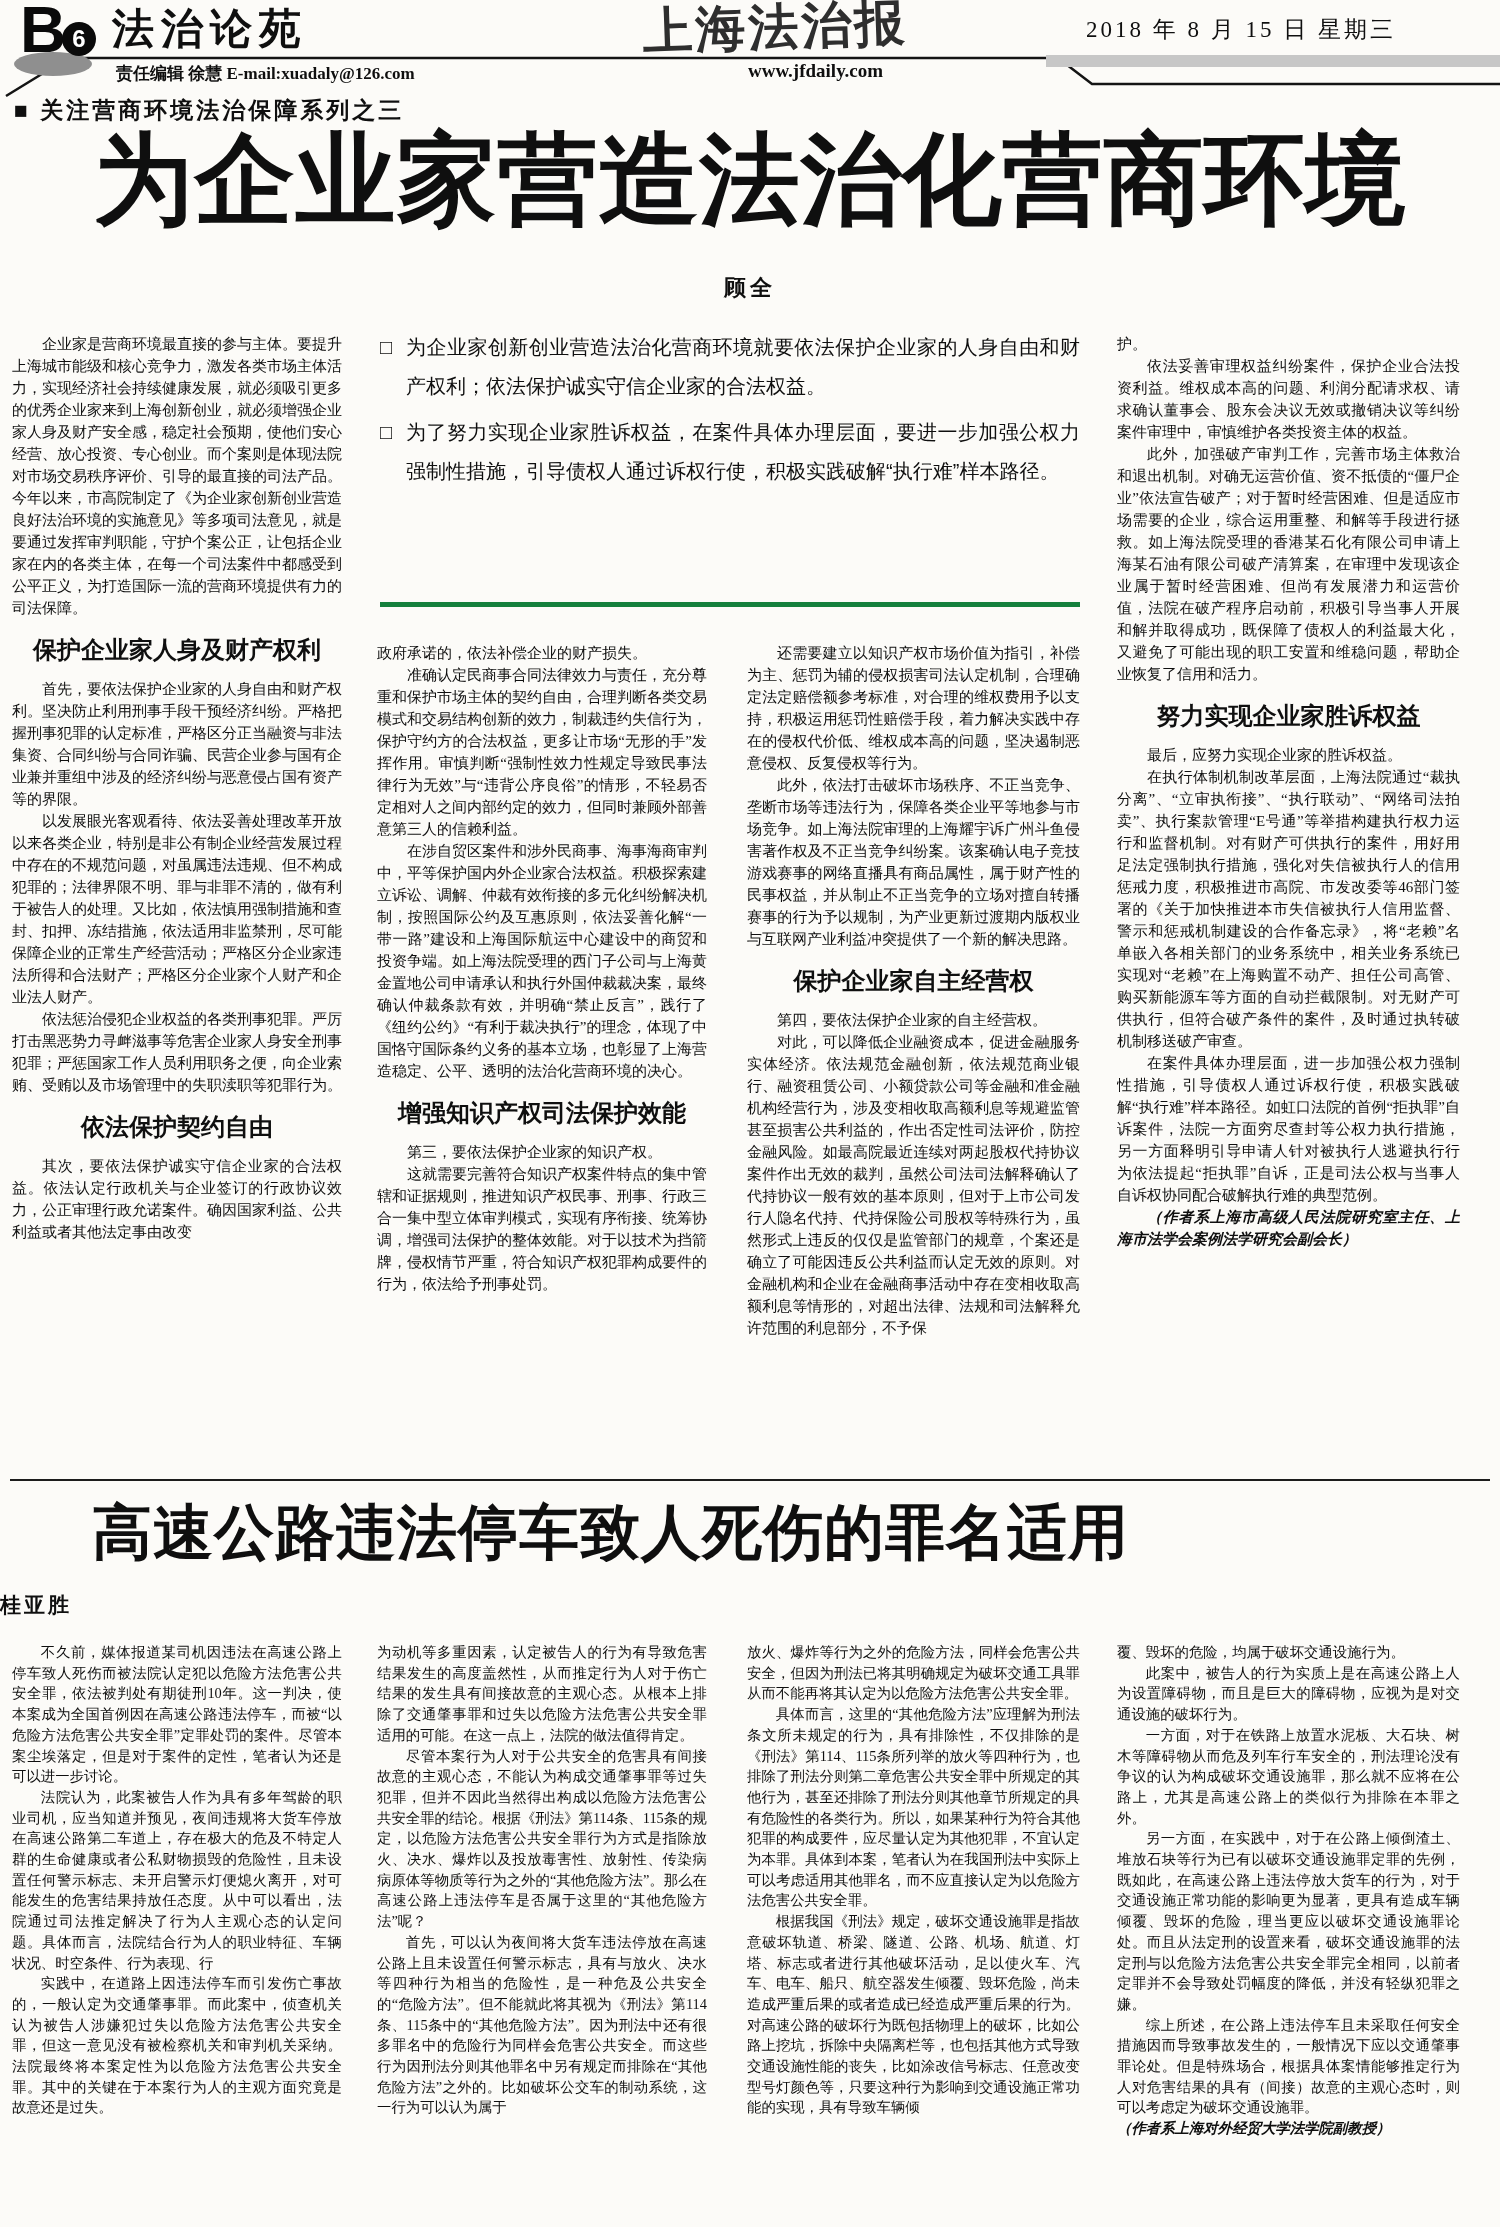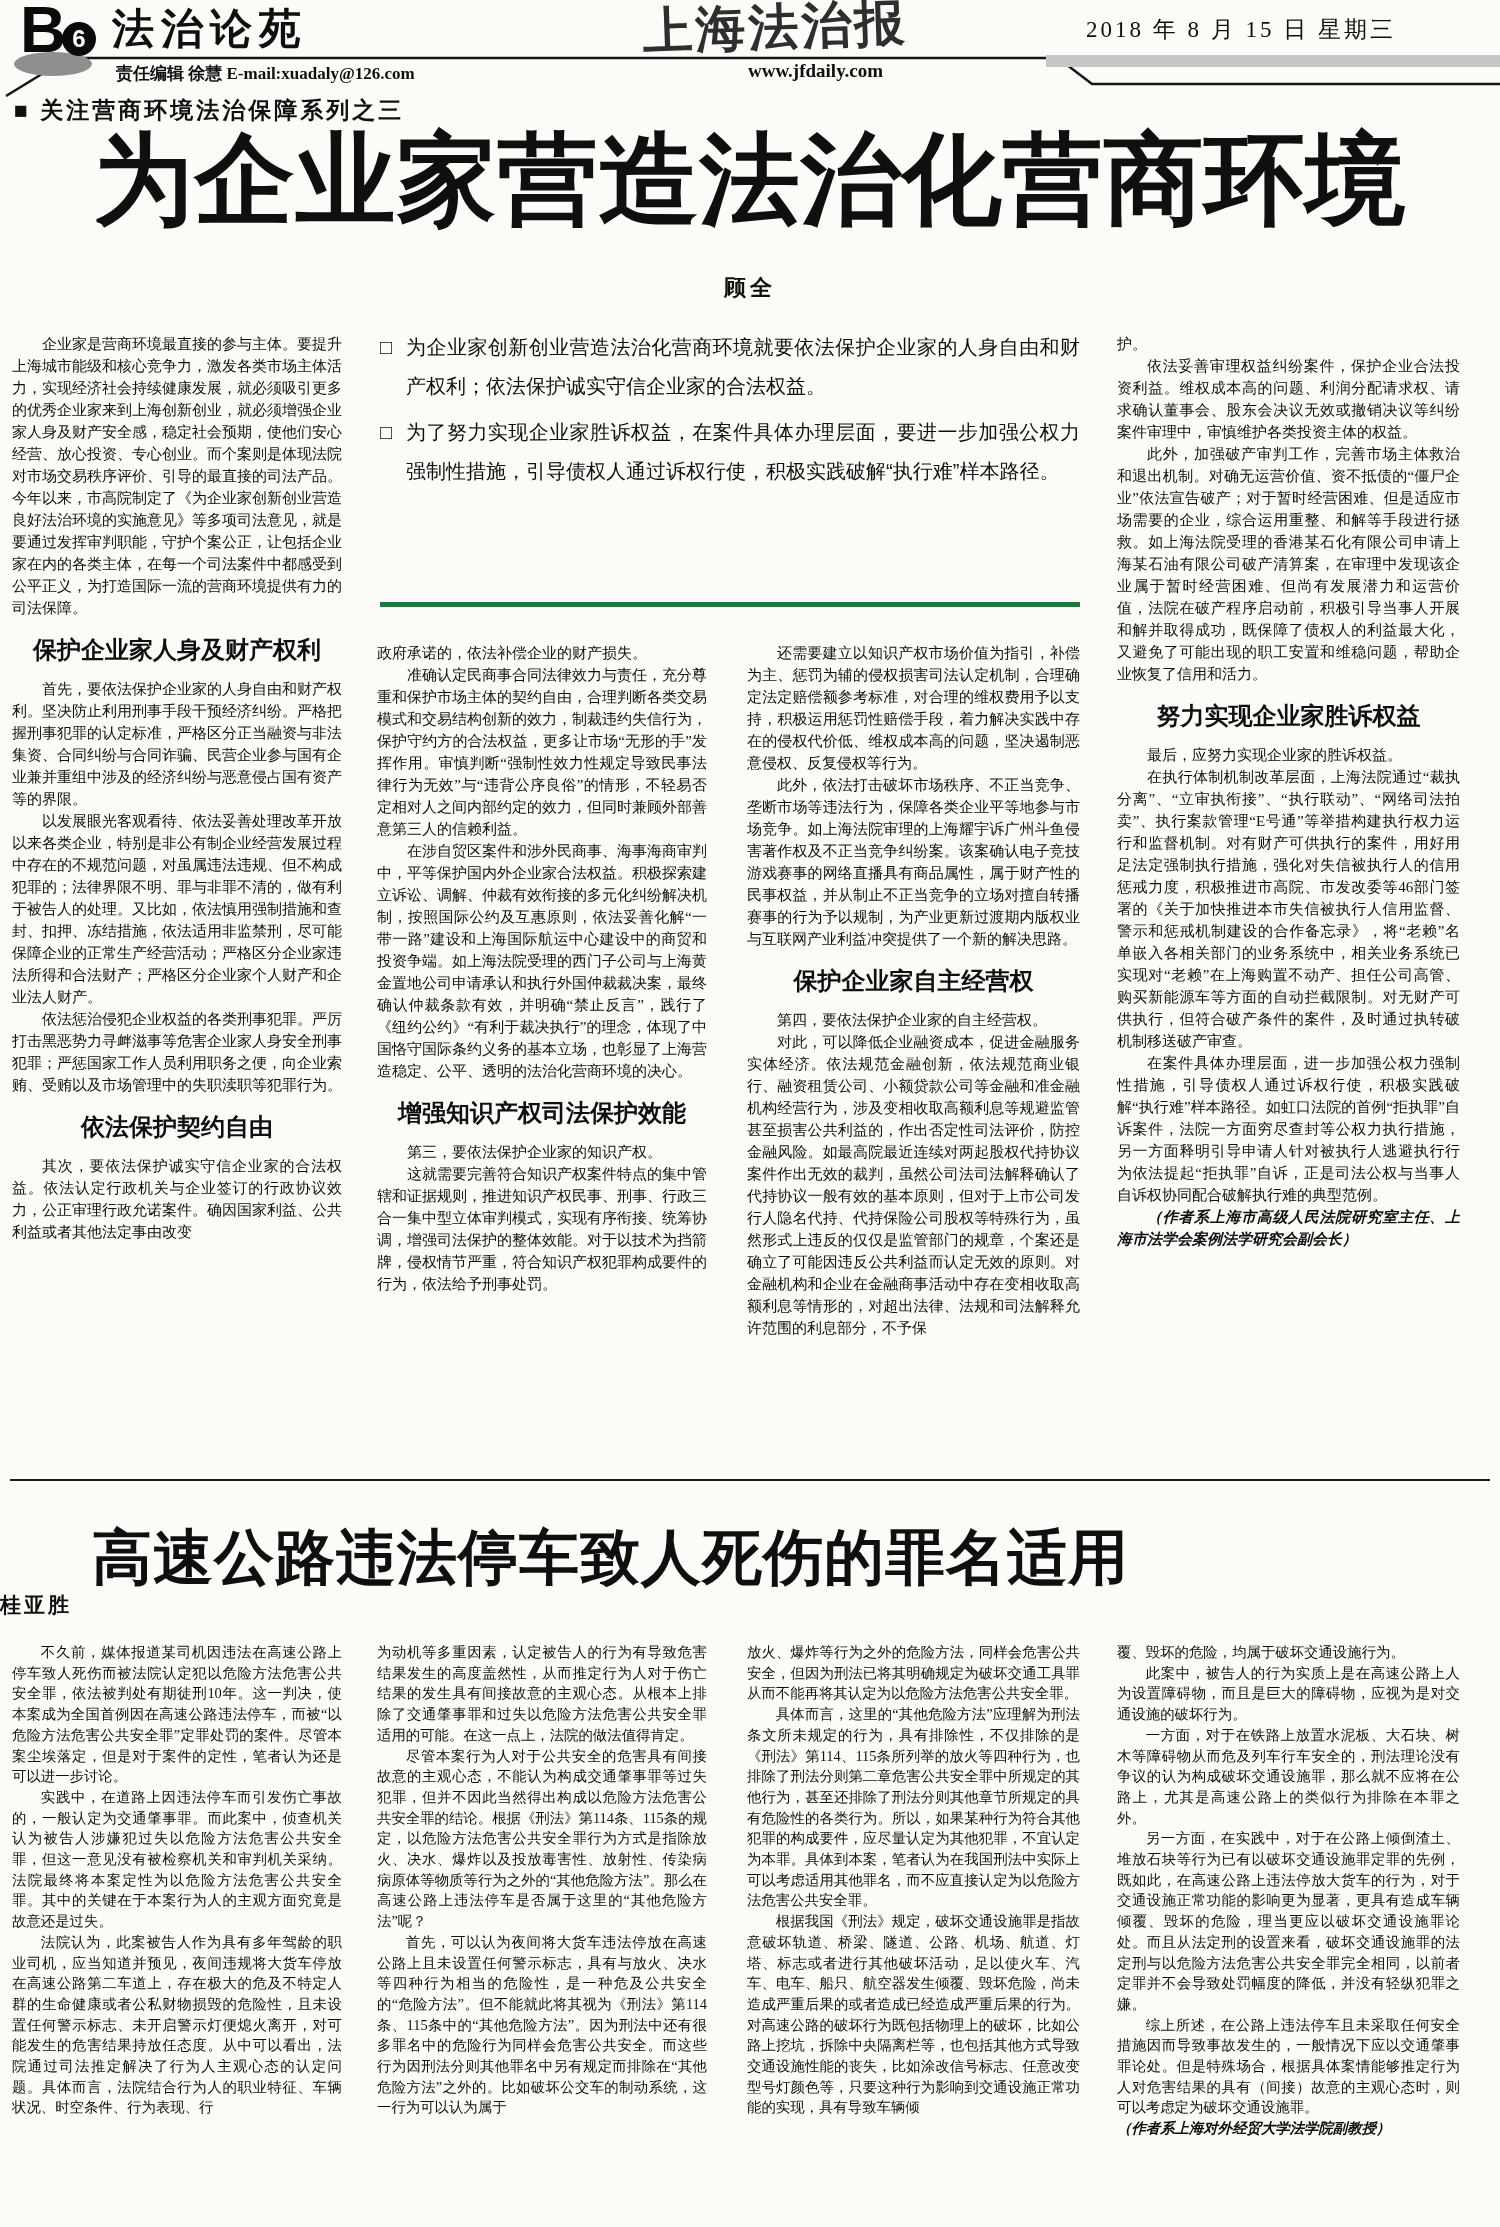--- a/index.html
+++ b/index.html
@@ -41,21 +41,21 @@
 
   .blk.p{text-indent:2em;}
   .blk.cont{text-indent:0;}
   .blk.h{font:bold 24px/1.25 "Liberation Sans",sans-serif;text-align:center;text-indent:0;margin:16px 0 13px;}
   .blk.sig{font-style:italic;font-weight:bold;text-indent:2em;}
   .blk.sigr{font-style:italic;font-weight:bold;text-align:left;text-indent:0;}
 
   
   .divider{position:absolute;left:10px;top:1479px;width:1480px;border-top:2px solid #1c1c1c;}
   .a2-headline{position:absolute;left:0;top:1495px;width:1221px;text-align:center;
-               font:900 60px/1.25 "Liberation Sans",sans-serif;letter-spacing:1px;margin-top:25px;}
+               font:900 60px/1.25 "Liberation Sans",sans-serif;letter-spacing:1px;}
   .a2-author{position:absolute;left:0;top:1592px;width:1500px;text-align:left;
              font:bold 21px/1.2 "Liberation Sans",sans-serif;letter-spacing:3px;}
   .a2col{top:1642px;height:580px;font-size:14.4px;line-height:20.7px;}
   #a2c1{left:12px;width:330px;}
   #a2c2{left:377px;width:330px;}
   #a2c3{left:747px;width:333px;}
   #a2c4{left:1117px;width:343px;}
 </style>
 </head>
 <body>
@@ -123,22 +123,22 @@
       <div class="blk sig">（作者系上海市高级人民法院研究室主任、上海市法学会案例法学研究会副会长）</div>
     </div>
 
   <div class="divider"></div>
 
   <div class="a2-headline">高速公路违法停车致人死伤的罪名适用</div>
   <div class="a2-author">桂亚胜</div>
 
   <div class="col a2col" id="a2c1">
       <div class="blk p">不久前，媒体报道某司机因违法在高速公路上停车致人死伤而被法院认定犯以危险方法危害公共安全罪，依法被判处有期徒刑10年。这一判决，使本案成为全国首例因在高速公路违法停车，而被“以危险方法危害公共安全罪”定罪处罚的案件。尽管本案尘埃落定，但是对于案件的定性，笔者认为还是可以进一步讨论。</div>
+      <div class="blk p">法院认为，此案被告人作为具有多年驾龄的职业司机，应当知道并预见，夜间违规将大货车停放在高速公路第二车道上，存在极大的危及不特定人群的生命健康或者公私财物损毁的危险性，且未设置任何警示标志、未开启警示灯便熄火离开，对可能发生的危害结果持放任态度。从中可以看出，法院通过司法推定解决了行为人主观心态的认定问题。具体而言，法院结合行为人的职业特征、车辆状况、时空条件、行为表现、行</div>
       <div class="blk p">实践中，在道路上因违法停车而引发伤亡事故的，一般认定为交通肇事罪。而此案中，侦查机关认为被告人涉嫌犯过失以危险方法危害公共安全罪，但这一意见没有被检察机关和审判机关采纳。法院最终将本案定性为以危险方法危害公共安全罪。其中的关键在于本案行为人的主观方面究竟是故意还是过失。</div>
-      <div class="blk p">法院认为，此案被告人作为具有多年驾龄的职业司机，应当知道并预见，夜间违规将大货车停放在高速公路第二车道上，存在极大的危及不特定人群的生命健康或者公私财物损毁的危险性，且未设置任何警示标志、未开启警示灯便熄火离开，对可能发生的危害结果持放任态度。从中可以看出，法院通过司法推定解决了行为人主观心态的认定问题。具体而言，法院结合行为人的职业特征、车辆状况、时空条件、行为表现、行</div>
     </div>
   <div class="col a2col" id="a2c2">
       <div class="blk cont">为动机等多重因素，认定被告人的行为有导致危害结果发生的高度盖然性，从而推定行为人对于伤亡结果的发生具有间接故意的主观心态。从根本上排除了交通肇事罪和过失以危险方法危害公共安全罪适用的可能。在这一点上，法院的做法值得肯定。</div>
       <div class="blk p">尽管本案行为人对于公共安全的危害具有间接故意的主观心态，不能认为构成交通肇事罪等过失犯罪，但并不因此当然得出构成以危险方法危害公共安全罪的结论。根据《刑法》第114条、115条的规定，以危险方法危害公共安全罪行为方式是指除放火、决水、爆炸以及投放毒害性、放射性、传染病病原体等物质等行为之外的“其他危险方法”。那么在高速公路上违法停车是否属于这里的“其他危险方法”呢？</div>
       <div class="blk p">首先，可以认为夜间将大货车违法停放在高速公路上且未设置任何警示标志，具有与放火、决水等四种行为相当的危险性，是一种危及公共安全的“危险方法”。但不能就此将其视为《刑法》第114条、115条中的“其他危险方法”。因为刑法中还有很多罪名中的危险行为同样会危害公共安全。而这些行为因刑法分则其他罪名中另有规定而排除在“其他危险方法”之外的。比如破坏公交车的制动系统，这一行为可以认为属于</div>
     </div>
   <div class="col a2col" id="a2c3">
       <div class="blk cont">放火、爆炸等行为之外的危险方法，同样会危害公共安全，但因为刑法已将其明确规定为破坏交通工具罪从而不能再将其认定为以危险方法危害公共安全罪。</div>
       <div class="blk p">具体而言，这里的“其他危险方法”应理解为刑法条文所未规定的行为，具有排除性，不仅排除的是《刑法》第114、115条所列举的放火等四种行为，也排除了刑法分则第二章危害公共安全罪中所规定的其他行为，甚至还排除了刑法分则其他章节所规定的具有危险性的各类行为。所以，如果某种行为符合其他犯罪的构成要件，应尽量认定为其他犯罪，不宜认定为本罪。具体到本案，笔者认为在我国刑法中实际上可以考虑适用其他罪名，而不应直接认定为以危险方法危害公共安全罪。</div>
       <div class="blk p">根据我国《刑法》规定，破坏交通设施罪是指故意破坏轨道、桥梁、隧道、公路、机场、航道、灯塔、标志或者进行其他破坏活动，足以使火车、汽车、电车、船只、航空器发生倾覆、毁坏危险，尚未造成严重后果的或者造成已经造成严重后果的行为。对高速公路的破坏行为既包括物理上的破坏，比如公路上挖坑，拆除中央隔离栏等，也包括其他方式导致交通设施性能的丧失，比如涂改信号标志、任意改变型号灯颜色等，只要这种行为影响到交通设施正常功能的实现，具有导致车辆倾</div>

